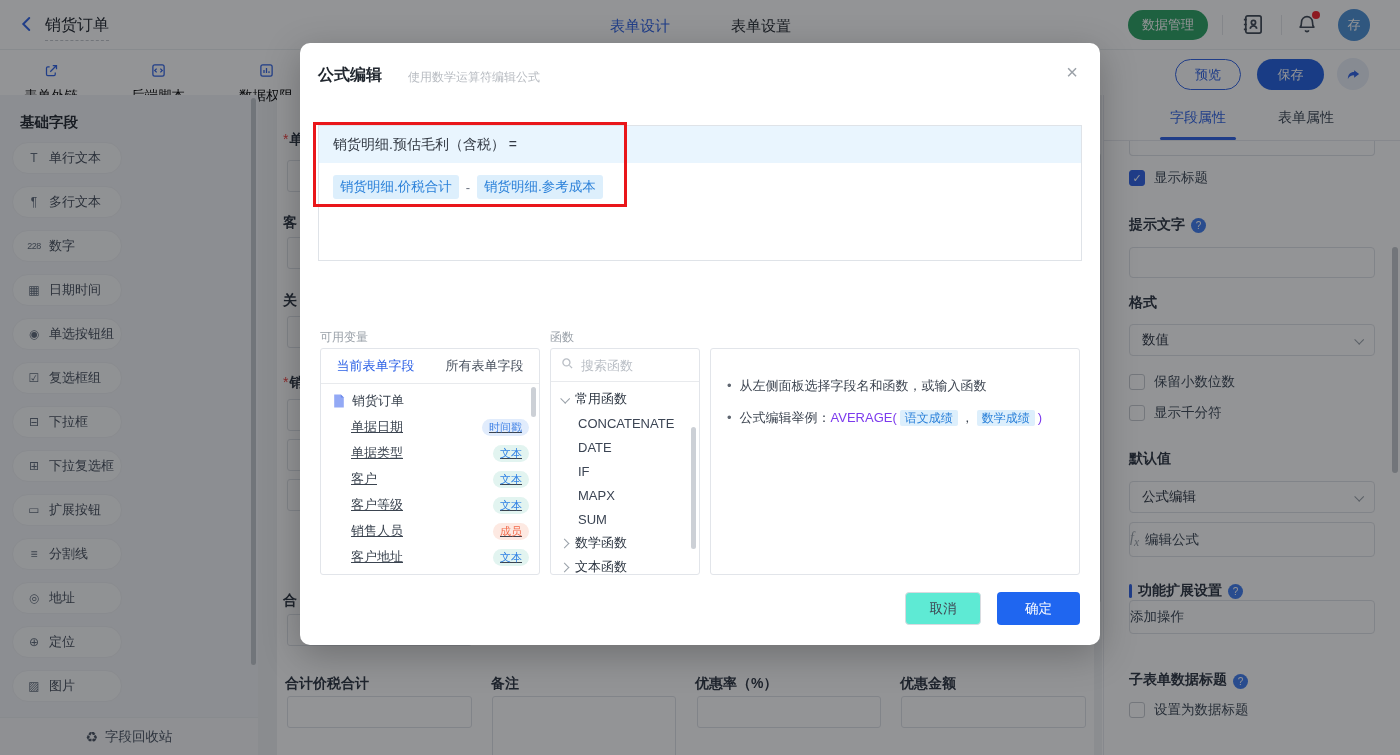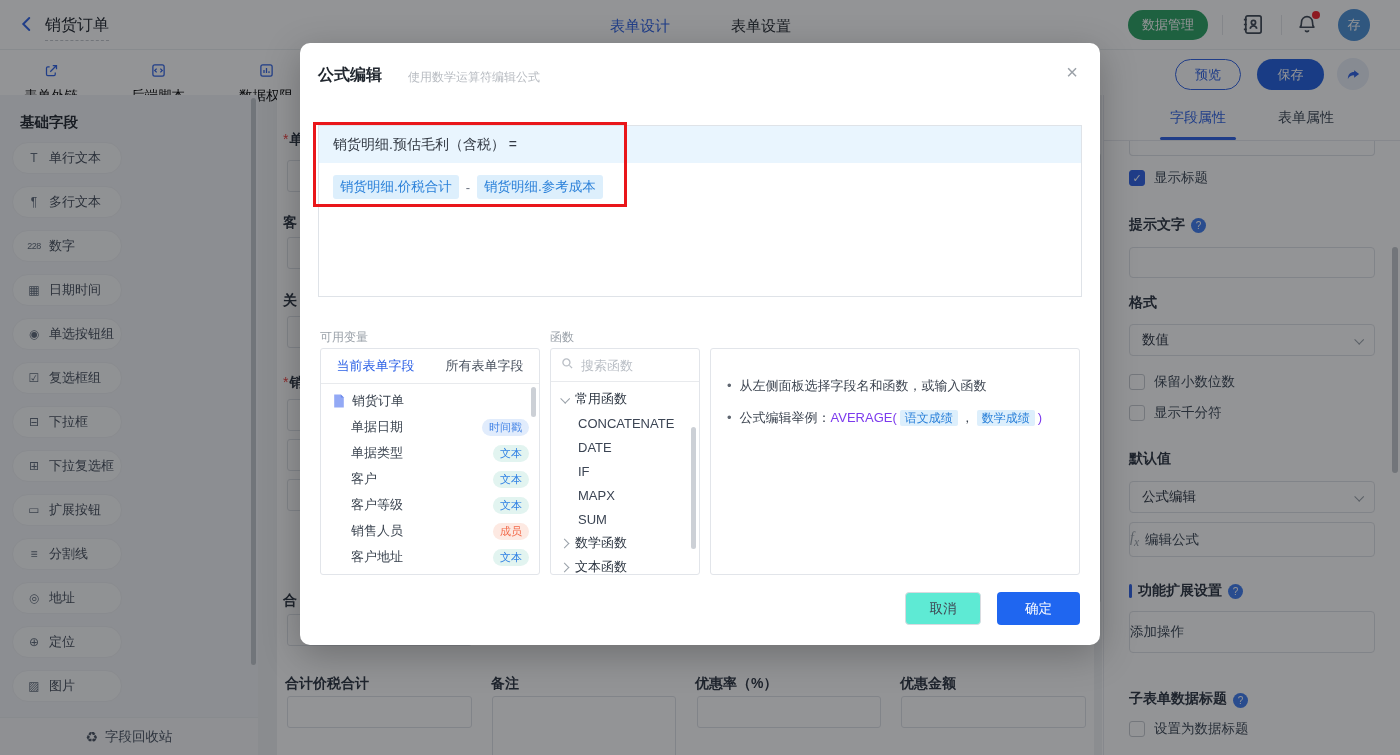--- a/index.html
+++ b/index.html
@@ -75,33 +75,33 @@
   .chev { display:inline-block; width:7px; height:7px; border-right:1.6px solid #98a0a8; border-bottom:1.6px solid #98a0a8; }
   .chev.down { transform:rotate(45deg) translateY(-1px); }
   .chev.right { transform:rotate(-45deg); }
 
   
   .dim { position:absolute; inset:0; background:rgba(15,18,22,0.45); z-index:50; }
   .modal { position:absolute; left:300px; top:43px; width:800px; height:602px; background:#fff; border-radius:10px; box-shadow:0 10px 36px rgba(0,0,0,0.25); z-index:100; }
   .m-title { position:absolute; left:18px; top:22px; font-size:16px; font-weight:bold; color:#20262e; }
   .m-sub { position:absolute; left:108px; top:26px; font-size:12px; color:#b8bcc2; }
   .m-close { position:absolute; right:22px; top:18px; font-size:20px; color:#9ba1a8; cursor:pointer; }
-  .editor { position:absolute; left:18px; top:82px; width:764px; height:172px; border:1px solid #dfe3e8; border-radius:0; overflow:hidden; }
+  .editor { position:absolute; left:18px; top:82px; width:764px; height:136px; border:1px solid #dfe3e8; border-radius:0; overflow:hidden; }
   .editor-band { height:37px; background:#e9f5fe; display:flex; align-items:center; padding-left:14px; font-size:14px; color:#333a44; }
   .editor-line { margin:12px 0 0 14px; display:flex; align-items:center; }
   .chip { background:#ddeffc; color:#2a80d9; padding:3px 7px; border-radius:3px; font-size:13.5px; cursor:pointer; }
   .op { color:#6a7280; margin:0 7px; }
   .pane-label { position:absolute; top:286px; font-size:12px; color:#9aa1a9; }
   .pane { position:absolute; top:305px; height:227px; border:1px solid #e2e5ea; border-radius:3px; background:#fff; overflow:hidden; }
   .vp-tabs { height:35px; display:flex; border-bottom:1px solid #e8eaed; font-size:13px; }
   .vp-tab { flex:1; display:flex; align-items:center; justify-content:center; color:#4a5360; cursor:pointer; }
   .vp-tab.active { color:#2e62e6; }
   .vrow { height:26px; display:flex; align-items:center; padding:0 10px 0 12px; font-size:13px; color:#3b4450; cursor:pointer; }
   .vrow .nm { white-space:nowrap; }
-  .vrow.field { padding-left:30px; }
+  .vrow.field { padding-left:30px;text-decoration:underline; }
   .badge { margin-left:auto; font-size:11px; padding:1px 7px; border-radius:9px; white-space:nowrap; }
   .badge.time { background:#e1ecfc; color:#4585e6; }
   .badge.text { background:#e2f4f0; color:#2f80e4; }
   .badge.member { background:#fde9e2; color:#f26a4a; }
   .vp-scroll { position:absolute; right:3px; top:38px; width:5px; height:30px; background:#ccd0d6; border-radius:3px; }
   .fp-search { height:33px; display:flex; align-items:center; gap:7px; padding:0 10px; border-bottom:1px solid #e8eaed; }
   .fp-search input { border:none; outline:none; width:100%; font:inherit; font-size:13px; color:#3b4450; background:transparent; }
   .fp-search input::placeholder { color:#b9bec5; }
   .frow { height:24px; display:flex; align-items:center; gap:7px; padding:0 10px; font-size:13px; color:#2b3440; cursor:pointer; }
   .frow.item { padding-left:27px; color:#3c4554; }
@@ -314,21 +314,21 @@
       </div>
       <div class="rp-btn" style="margin-top:9px;">
         <span class="fxi">f<sub>x</sub></span>
         <span>编辑公式</span>
       </div>
       <div class="sec-head" style="margin-top:25px;">
         <span class="sec-bar"></span>
         <span>功能扩展设置</span>
         <span class="help-q">?</span>
       </div>
-      <div class="rp-btn" style="margin-top:11px; height:42px;">
+      <div class="rp-btn" style="margin-top:0; height:34px;">
         <span>添加操作</span>
       </div>
       <div class="rp-label" style="margin-top:37px;align-items:flex-end;">
         <span>子表单数据标题</span>
         <span class="help-q">?</span>
       </div>
       <div class="rp-row" style="margin-top:12px;">
         <span class="cb"></span>
         <span class="cb-text">设置为数据标题</span>
       </div>

